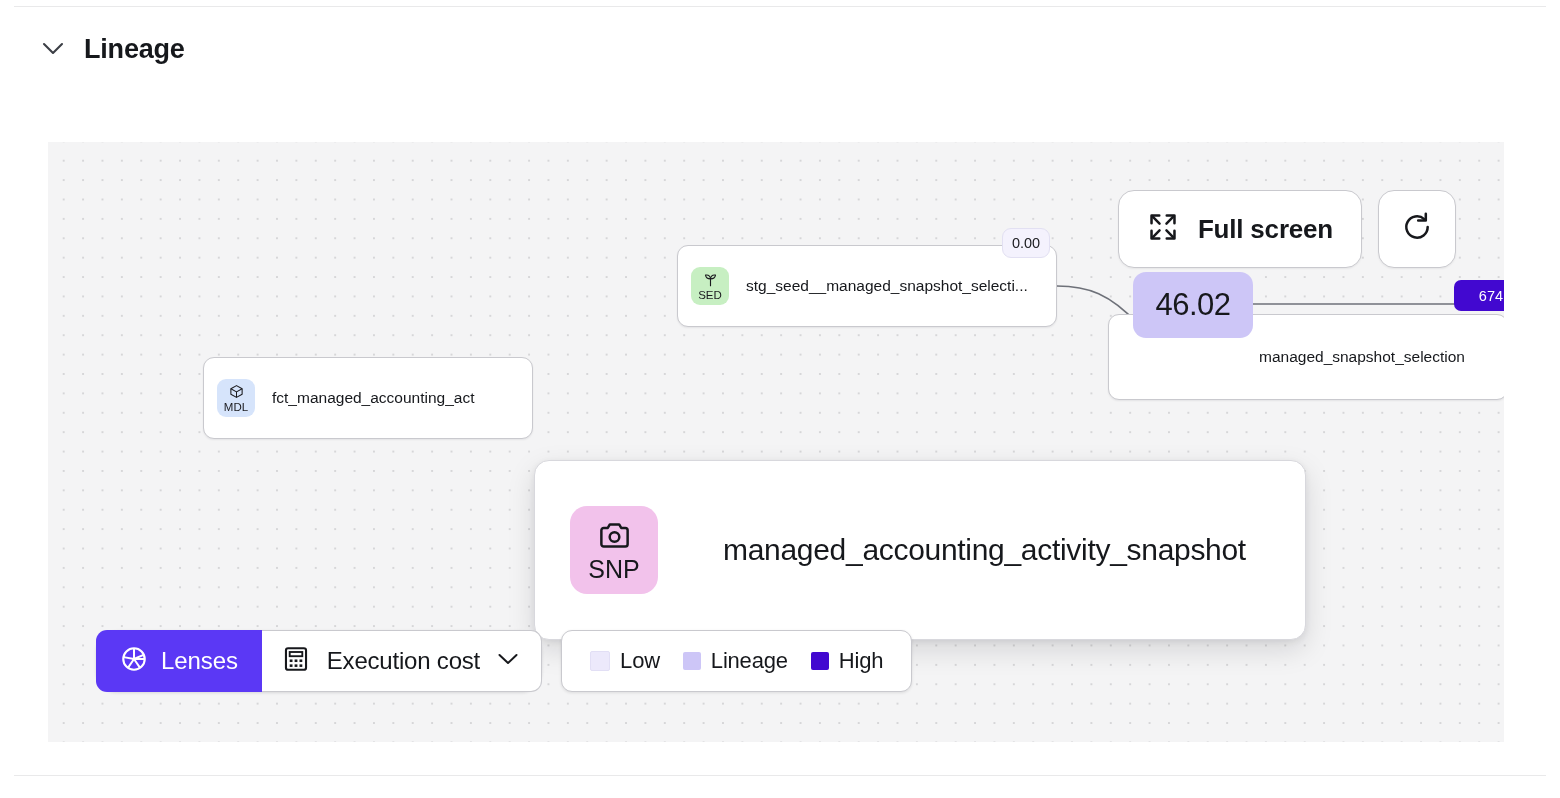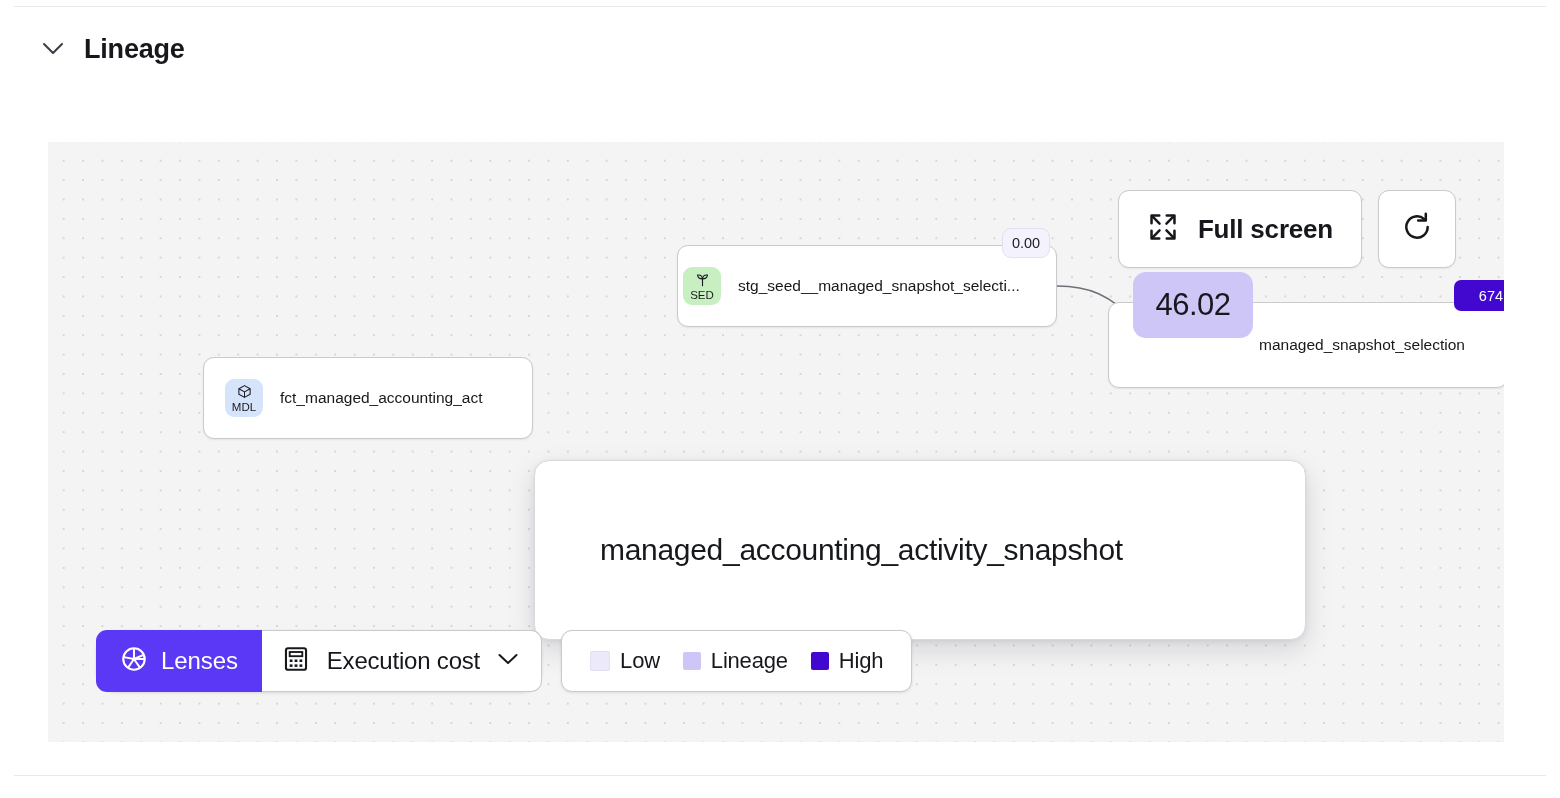--- a/index.html
+++ b/index.html
@@ -50,36 +50,36 @@
   .node{
     position:absolute;background:#ffffff;border:1px solid #c9c9ce;
     border-radius:11px;
     box-shadow:0 1px 2px rgba(16,18,22,.07);
     display:flex;align-items:center;
     box-sizing:border-box;
   }
   .node-badge{
     width:38px;height:38px;border-radius:9px;
     display:flex;flex-direction:column;align-items:center;justify-content:center;
-    flex:0 0 auto;margin-left:5px;
+    flex:0 0 auto;margin-left:13px;
   }
   .node-badge .glyph{height:17px;display:flex;align-items:center;justify-content:center;}
   .node-badge .abbr{font-size:11.5px;line-height:12px;font-weight:400;color:#1b1b1f;margin-top:1px;}
   .node-label{
     font-size:15.5px;color:#16181c;margin-left:17px;white-space:nowrap;
     overflow:hidden;text-overflow:ellipsis;
   }
   .badge-sed{background:#c7efc2;}
   .badge-mdl{background:#d6e4fb;}
   .badge-snp{background:#f2c2eb;}
 
   
   #node-seed{left:629px;top:103px;width:380px;height:82px;}
-  #node-model{left:155px;top:215px;width:330px;height:82px;padding-left:16px;}
-  #node-right{left:1060px;top:160px;width:400px;height:86px;}
+  #node-model{left:155px;top:215px;width:330px;height:82px;}
+  #node-right{left:1060px;top:172px;width:400px;height:86px;}
   #node-right .node-label{margin-left:0;}
 
   
   .cost-chip{
     position:absolute;border-radius:9px;display:flex;align-items:center;justify-content:center;
     font-variant-numeric:tabular-nums;box-sizing:border-box;
   }
   #chip-low{
     left:954px;top:86px;width:48px;height:30px;
     background:#f4f2fd;border:1px solid #e2e0f2;color:#1b1b1f;font-size:14.5px;
@@ -108,21 +108,21 @@
   }
   #hover-card-badge .glyph{height:36px;display:flex;align-items:center;justify-content:center;}
   #hover-card-badge .abbr{font-size:25px;line-height:28px;color:#17181c;margin-top:2px;}
   #hover-card-title{
     font-size:30px;color:#16181c;margin-left:65px;letter-spacing:-0.3px;white-space:nowrap;
   }
 
   
   #canvas-toolbar{position:absolute;right:48px;top:48px;display:flex;gap:16px;align-items:center;}
   .tool-btn{
-    background:#ffffff;border:1px solid #c9c9ce;border-radius:11px;
+    background:#ffffff;border:1px solid #c9c9ce;border-radius:16px;
     display:flex;align-items:center;justify-content:center;cursor:pointer;
     box-shadow:0 1px 2px rgba(16,18,22,.06);box-sizing:border-box;
   }
   #btn-fullscreen{height:78px;padding:0 28px;gap:19px;}
   #btn-fullscreen .lbl{font-size:26px;font-weight:600;color:#16181c;letter-spacing:-0.2px;}
   #btn-refresh{height:78px;width:78px;}
 
   
   #bottom-controls{position:absolute;left:48px;bottom:50px;display:flex;gap:19px;align-items:center;}
   #lens-group{
@@ -210,20 +210,29 @@
 
   <div class="node" id="node-right">
     <div class="node-label" style="margin-left:150px;">managed_snapshot_selection</div>
   </div>
 
   <div class="cost-chip" id="chip-low">0.00</div>
   <div class="cost-chip" id="chip-hover">46.02</div>
   <div class="cost-chip" id="chip-high">674.87</div>
 
   <div id="hover-card">
+    <div id="hover-card-badge" class="badge-snp">
+      <span class="glyph">
+        <svg width="35" height="35" viewBox="0 0 24 24" fill="none" aria-hidden="true">
+          <path d="M3 8.4A1.6 1.6 0 0 1 4.6 6.8H7.4L8.8 4.4H15.2L16.6 6.8H19.4A1.6 1.6 0 0 1 21 8.4V18A1.6 1.6 0 0 1 19.4 19.6H4.6A1.6 1.6 0 0 1 3 18V8.4Z" stroke="#17181c" stroke-width="1.7" stroke-linejoin="round"></path>
+          <circle cx="12" cy="13" r="3.3" stroke="#17181c" stroke-width="1.7"></circle>
+        </svg>
+      </span>
+      <span class="abbr">SNP</span>
+    </div>
     <div id="hover-card-title">managed_accounting_activity_snapshot</div>
   </div>
 
   <div id="canvas-toolbar">
     <div class="tool-btn" id="btn-fullscreen">
       <span>
         <svg width="32" height="32" viewBox="0 0 24 24" fill="none" aria-hidden="true">
           <path d="M9.2 3.4H3.4V9.2" stroke="#17181c" stroke-width="1.9" stroke-linecap="round" stroke-linejoin="round"></path>
           <path d="M14.8 3.4H20.6V9.2" stroke="#17181c" stroke-width="1.9" stroke-linecap="round" stroke-linejoin="round"></path>
           <path d="M20.6 14.8V20.6H14.8" stroke="#17181c" stroke-width="1.9" stroke-linecap="round" stroke-linejoin="round"></path>

